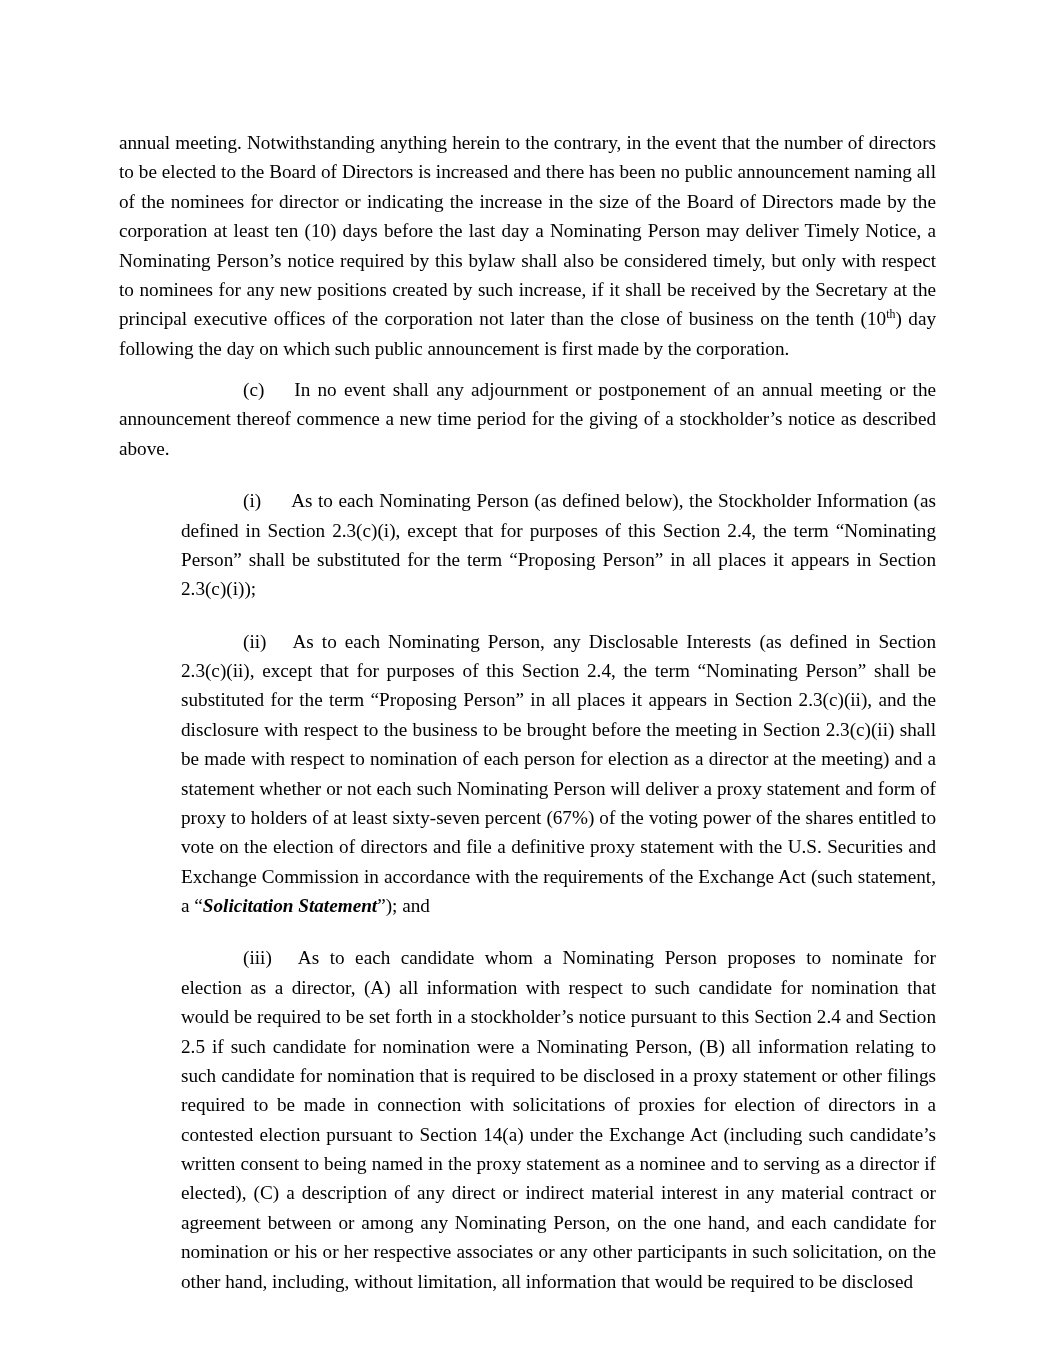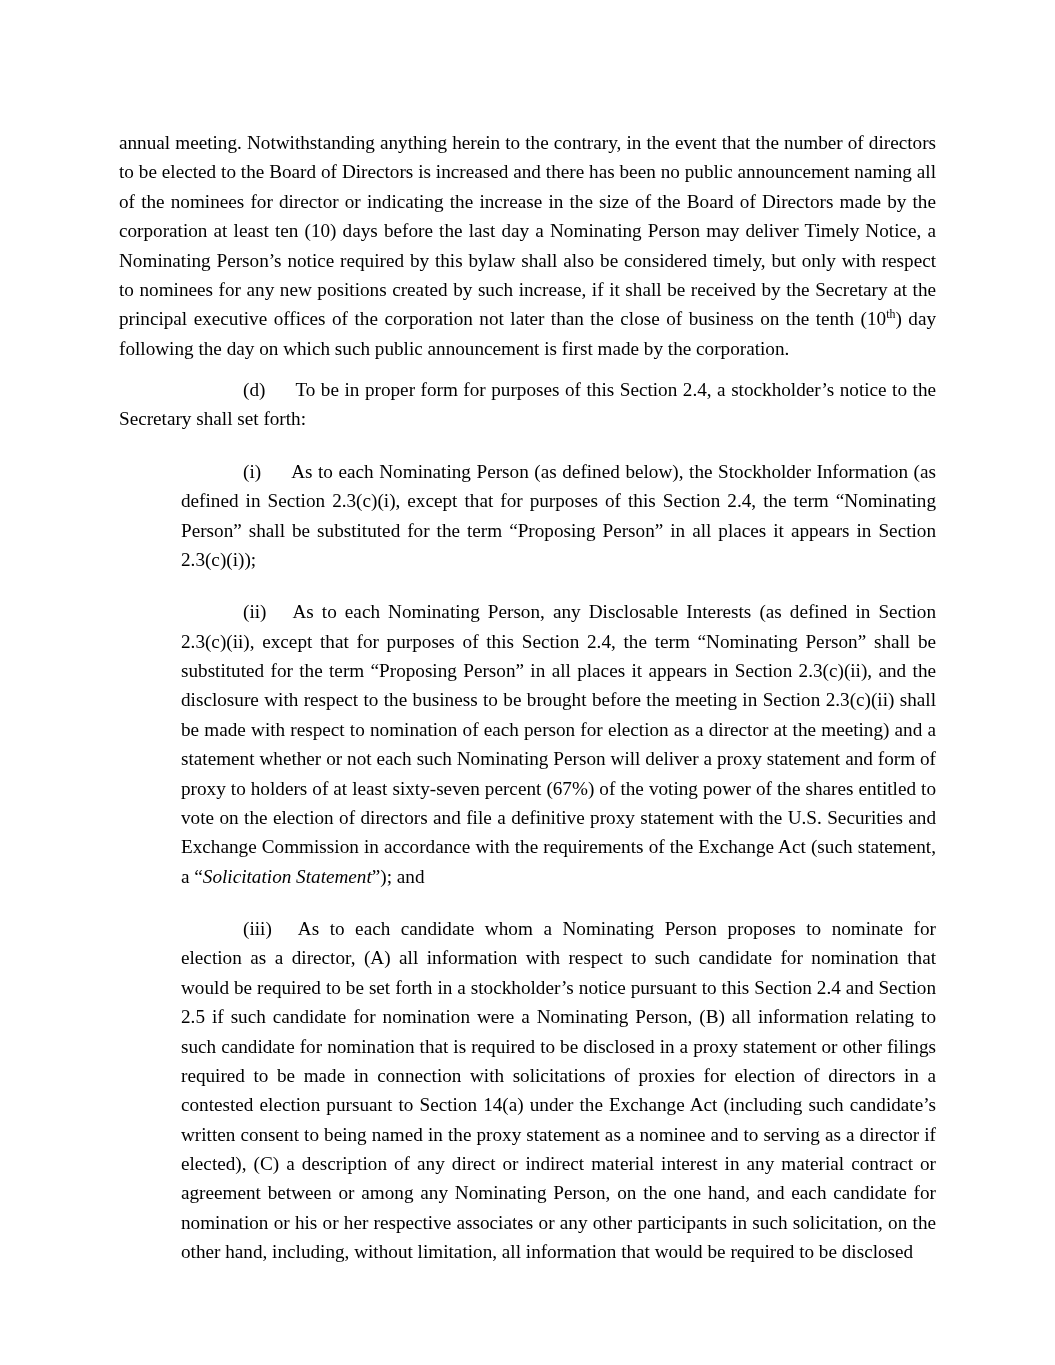--- a/index.html
+++ b/index.html
@@ -53,34 +53,34 @@
   .gap-md {
     display: inline-block;
     width: 26px;
   }
   sup {
     font-size: 0.62em;
     vertical-align: super;
     line-height: 0;
   }
   .bold-italic {
-    font-weight: normal;
+    font-weight: bold;
     font-style: italic;
   }
 </style>
 </head>
 <body>
 
 <div class="page">
   <div class="body-text">
 
     <p class="para continuation"><span>annual meeting. Notwithstanding anything herein to the contrary, in the event that the number of directors to be elected to the Board of Directors is increased and there has been no public announcement naming all of the nominees for director or indicating the increase in the size of the Board of Directors made by the corporation at least ten (10) days before the last day a Nominating Person may deliver Timely Notice, a Nominating Person’s notice required by this bylaw shall also be considered timely, but only with respect to nominees for any new positions created by such increase, if it shall be received by the Secretary at the principal executive offices of the corporation not later than the close of business on the tenth (10</span><sup>th</sup><span>) day following the day on which such public announcement is first made by the corporation.</span></p>
 
+    <p class="para lettered"><span class="marker-c">(c)</span><span class="gap-lg"></span><span>In no event shall any adjournment or postponement of an annual meeting or the announcement thereof commence a new time period for the giving of a stockholder’s notice as described above.</span></p>
 
-    <p class="para lettered"><span class="marker-d">(d)</span><span class="gap-lg"></span><span>To be in proper form for purposes of this Section 2.4, a stockholder’s notice to the Secretary shall set forth:</span></p>
 
     <p class="para romanette"><span>(i)</span><span class="gap-lg"></span><span>As to each Nominating Person (as defined below), the Stockholder Information (as defined in Section 2.3(c)(i), except that for purposes of this Section 2.4, the term “Nominating Person” shall be substituted for the term “Proposing Person” in all places it appears in Section 2.3(c)(i));</span></p>
 
     <p class="para romanette"><span>(ii)</span><span class="gap-md"></span><span>As to each Nominating Person, any Disclosable Interests (as defined in Section 2.3(c)(ii), except that for purposes of this Section 2.4, the term “Nominating Person” shall be substituted for the term “Proposing Person” in all places it appears in Section 2.3(c)(ii), and the disclosure with respect to the business to be brought before the meeting in Section 2.3(c)(ii) shall be made with respect to nomination of each person for election as a director at the meeting) and a statement whether or not each such Nominating Person will deliver a proxy statement and form of proxy to holders of at least sixty-seven percent (67%) of the voting power of the shares entitled to vote on the election of directors and file a definitive proxy statement with the U.S. Securities and Exchange Commission in accordance with the requirements of the Exchange Act (such statement, a “</span><span class="bold-italic">Solicitation Statement</span><span>”); and</span></p>
 
     <p class="para romanette"><span>(iii)</span><span class="gap-md"></span><span>As to each candidate whom a Nominating Person proposes to nominate for election as a director, (A) all information with respect to such candidate for nomination that would be required to be set forth in a stockholder’s notice pursuant to this Section 2.4 and Section 2.5 if such candidate for nomination were a Nominating Person, (B) all information relating to such candidate for nomination that is required to be disclosed in a proxy statement or other filings required to be made in connection with solicitations of proxies for election of directors in a contested election pursuant to Section 14(a) under the Exchange Act (including such candidate’s written consent to being named in the proxy statement as a nominee and to serving as a director if elected), (C) a description of any direct or indirect material interest in any material contract or agreement between or among any Nominating Person, on the one hand, and each candidate for nomination or his or her respective associates or any other participants in such solicitation, on the other hand, including, without limitation, all information that would be required to be disclosed</span></p>
 
   </div>
 
 </div>

